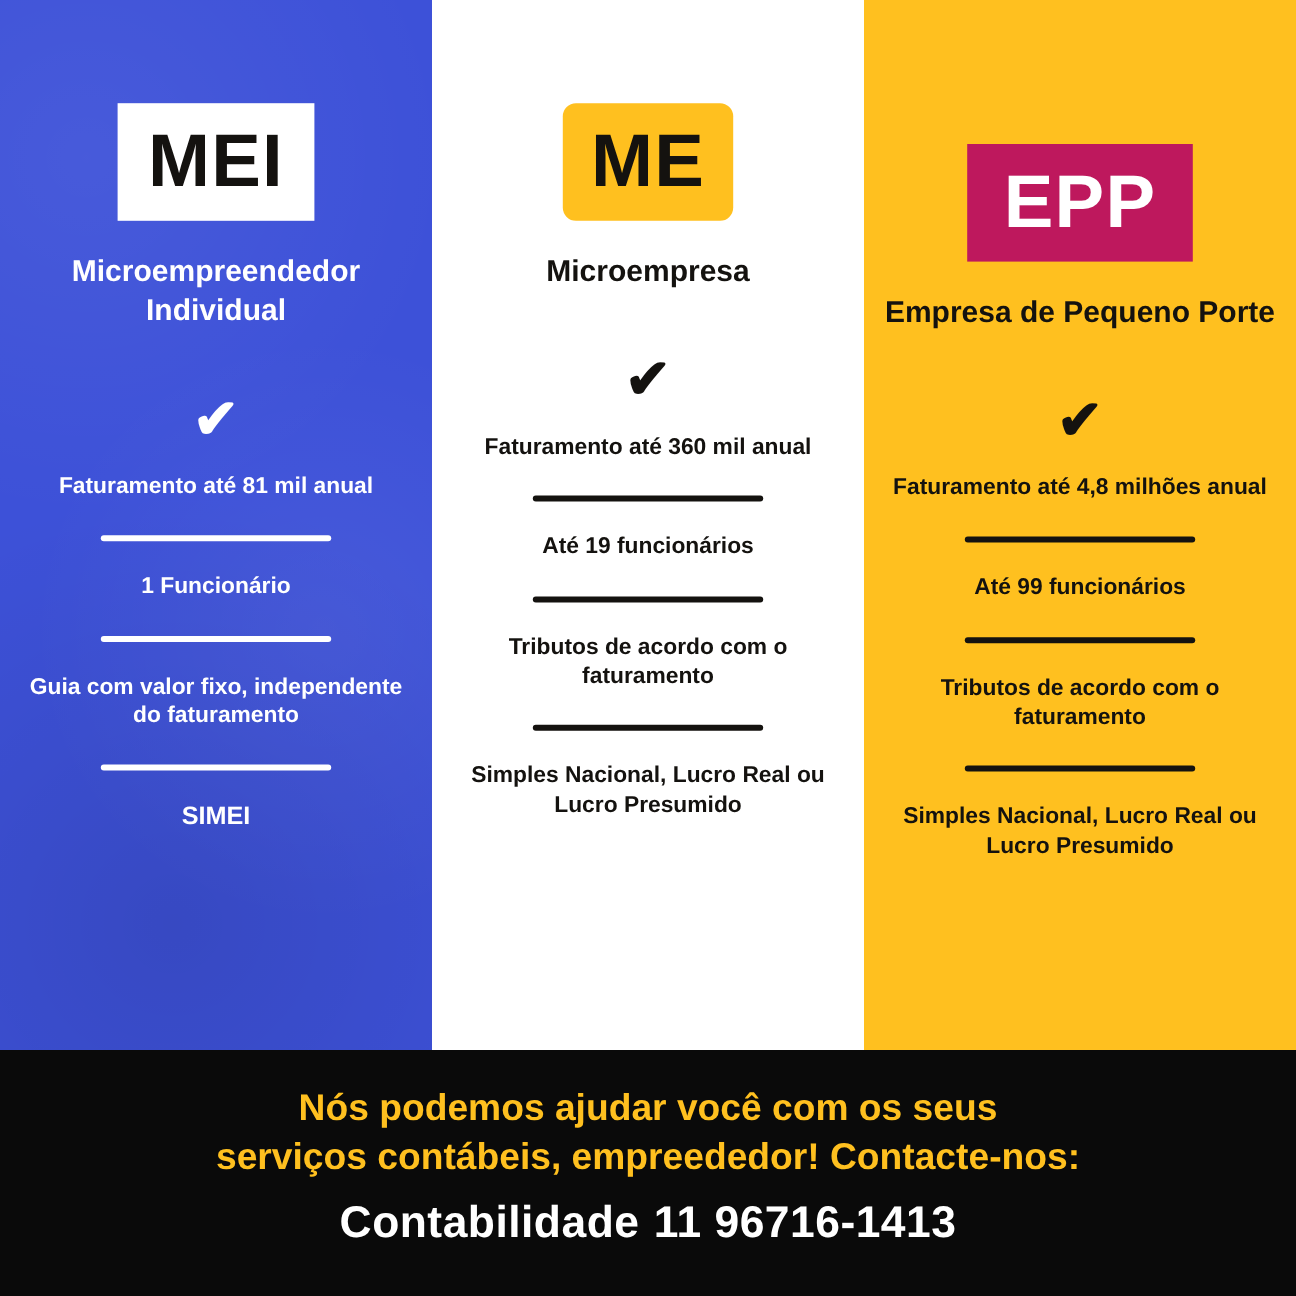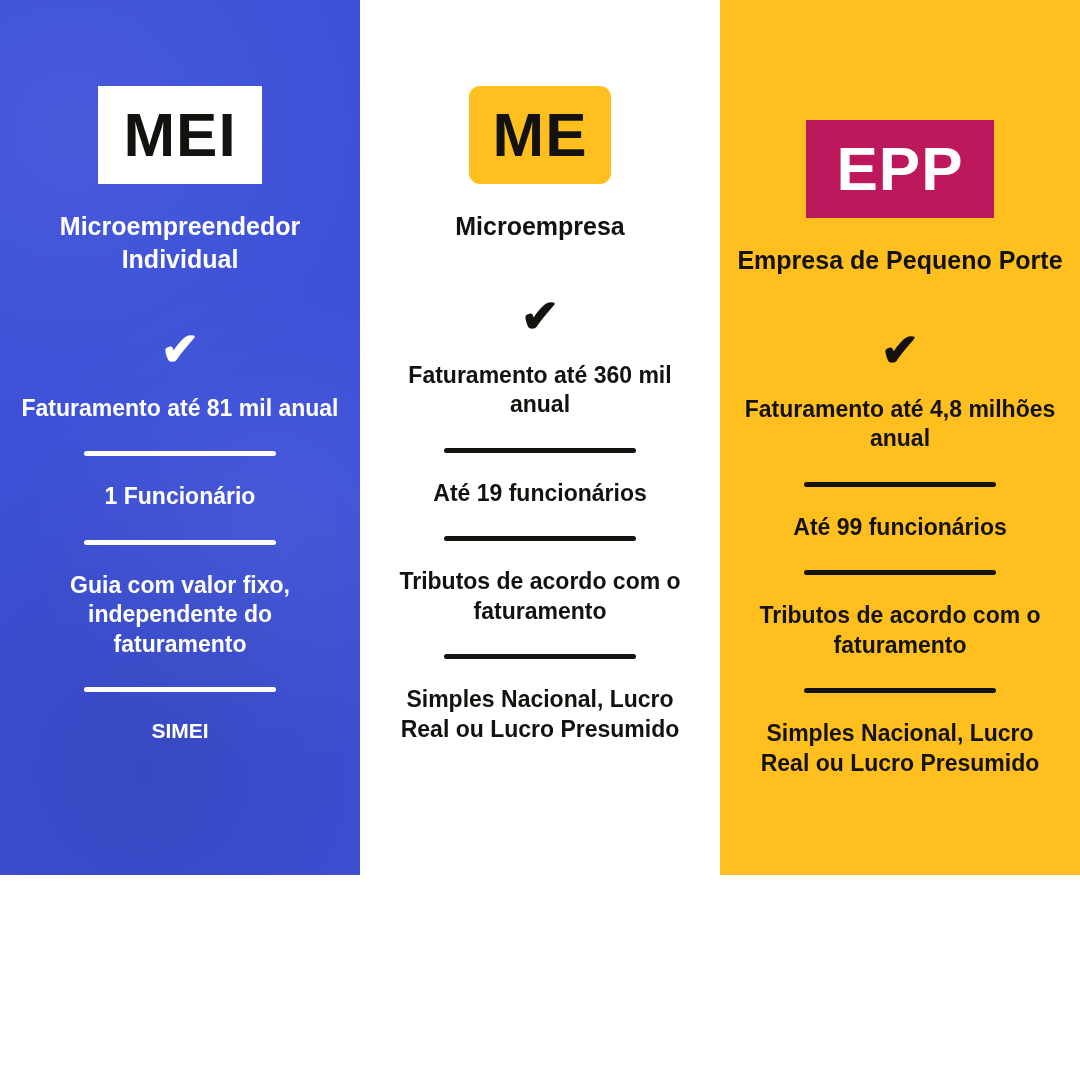--- a/index.html
+++ b/index.html
@@ -73,21 +73,21 @@
   }
 
   .check {
     font-size: 46px;
     line-height: 1;
     font-weight: bold;
     margin: 14px 0 22px;
   }
 
   .feature {
-    font-size: 23px;
+    font-size: 19px;
     font-weight: bold;
     line-height: 1.28;
     text-align: center;
     max-width: 320px;
   }
 
   .rule {
     width: 192px;
     height: 5px;
     background: currentColor;
@@ -165,14 +165,21 @@
       <div class="rule"></div>
       <div class="feature">Até 99 funcionários</div>
       <div class="rule"></div>
       <div class="feature">Tributos de acordo com o faturamento</div>
       <div class="rule"></div>
       <div class="feature">Simples Nacional, Lucro Real ou Lucro Presumido</div>
     </div>
 
   </div>
 
+  <div class="footer">
+    <div class="footer-line">Nós podemos ajudar você com os seus</div>
+    <div class="footer-line">serviços contábeis, empreededor! Contacte-nos:</div>
+    <div class="footer-contact">
+      <span>Contabilidade</span><span class="phone">11 96716-1413</span>
+    </div>
+  </div>
 
 </div>
 
 </body></html>

